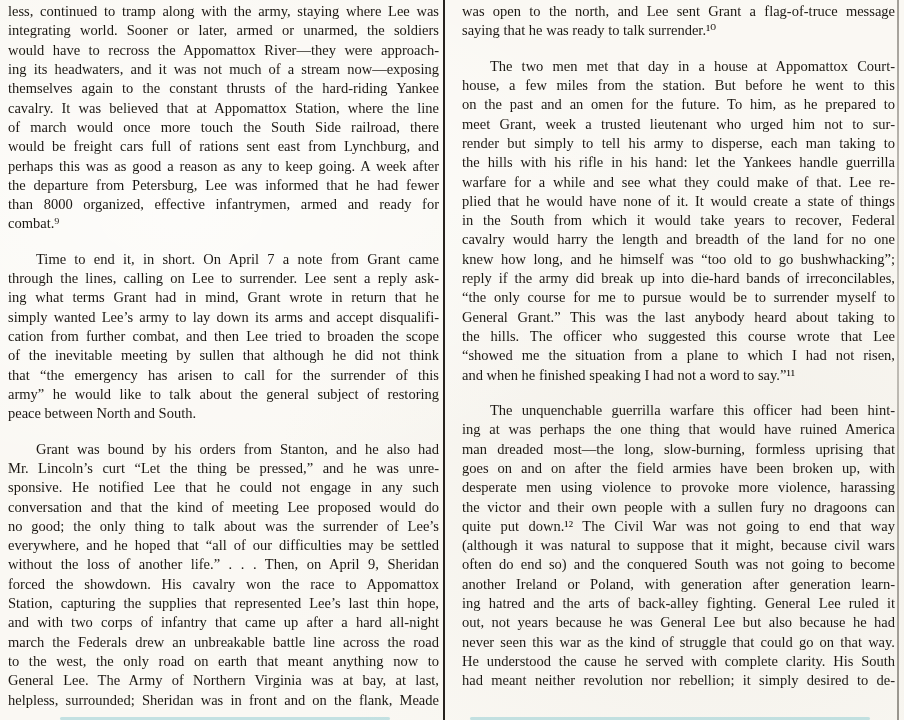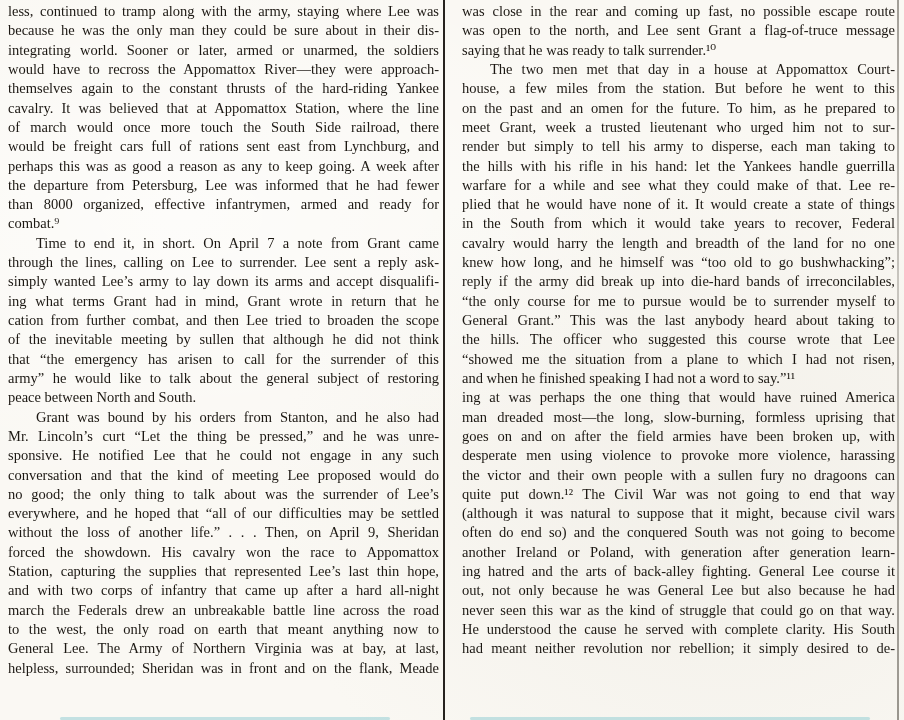--- a/index.html
+++ b/index.html
@@ -37,21 +37,21 @@
   .col-right { left: 462px; width: 433px; }
   .line {
     height: 19.32px;
     line-height: 19.32px;
     font-size: 14.5px;
     text-align: justify;
     text-align-last: justify;
     overflow: hidden;
     white-space: normal;
   }
-  .line.indent { text-indent: 28px; }
+  .line.indent { text-indent: 28px; margin-top: 16px; }
   .line.para-end { text-align-last: left; }
   .divider {
     position: absolute;
     left: 443px; top: 0;
     width: 2px; height: 720px;
     background: var(--divider);
   }
   .edge-line {
     position: absolute;
     left: 897px; top: 0;
@@ -66,35 +66,35 @@
   }
   .a1 { left: 60px;  bottom: 0; width: 330px; }
   .a2 { left: 470px; bottom: 0; width: 400px; }
 </style>
 </head>
 <body>
 
 <div class="page">
   <div class="column col-left">
       <div class="line">less, continued to tramp along with the army, staying where Lee was</div>
-      <div class="line">because he was the only man they could be sure about in their dis-</div>
       <div class="line">integrating world. Sooner or later, armed or unarmed, the soldiers</div>
       <div class="line">would have to recross the Appomattox River—they were approach-</div>
+      <div class="line">ing its headwaters, and it was not much of a stream now—exposing</div>
       <div class="line">themselves again to the constant thrusts of the hard-riding Yankee</div>
       <div class="line">cavalry. It was believed that at Appomattox Station, where the line</div>
       <div class="line">of march would once more touch the South Side railroad, there</div>
       <div class="line">would be freight cars full of rations sent east from Lynchburg, and</div>
       <div class="line">perhaps this was as good a reason as any to keep going. A week after</div>
       <div class="line">the departure from Petersburg, Lee was informed that he had fewer</div>
       <div class="line">than 8000 organized, effective infantrymen, armed and ready for</div>
       <div class="line para-end">combat.⁹</div>
       <div class="line indent">Time to end it, in short. On April 7 a note from Grant came</div>
       <div class="line">through the lines, calling on Lee to surrender. Lee sent a reply ask-</div>
+      <div class="line">ing what terms Grant had in mind, Grant wrote in return that he</div>
       <div class="line">simply wanted Lee’s army to lay down its arms and accept disqualifi-</div>
-      <div class="line">ing what terms Grant had in mind, Grant wrote in return that he</div>
       <div class="line">cation from further combat, and then Lee tried to broaden the scope</div>
       <div class="line">of the inevitable meeting by sullen that although he did not think</div>
       <div class="line">that “the emergency has arisen to call for the surrender of this</div>
       <div class="line">army” he would like to talk about the general subject of restoring</div>
       <div class="line para-end">peace between North and South.</div>
       <div class="line indent">Grant was bound by his orders from Stanton, and he also had</div>
       <div class="line">Mr. Lincoln’s curt “Let the thing be pressed,” and he was unre-</div>
       <div class="line">sponsive. He notified Lee that he could not engage in any such</div>
       <div class="line">conversation and that the kind of meeting Lee proposed would do</div>
       <div class="line">no good; the only thing to talk about was the surrender of Lee’s</div>
@@ -105,51 +105,51 @@
       <div class="line">and with two corps of infantry that came up after a hard all-night</div>
       <div class="line">march the Federals drew an unbreakable battle line across the road</div>
       <div class="line">to the west, the only road on earth that meant anything now to</div>
       <div class="line">General Lee. The Army of Northern Virginia was at bay, at last,</div>
       <div class="line">helpless, surrounded; Sheridan was in front and on the flank, Meade</div>
     </div>
 
   <div class="divider"></div>
 
   <div class="column col-right">
-      <div class="line">was close in the rear and coming up fast, no possible escape route</div>
       <div class="line">was open to the north, and Lee sent Grant a flag-of-truce message</div>
       <div class="line para-end">saying that he was ready to talk surrender.¹⁰</div>
       <div class="line indent">The two men met that day in a house at Appomattox Court-</div>
       <div class="line">house, a few miles from the station. But before he went to this</div>
       <div class="line">on the past and an omen for the future. To him, as he prepared to</div>
       <div class="line">meet Grant, week a trusted lieutenant who urged him not to sur-</div>
       <div class="line">render but simply to tell his army to disperse, each man taking to</div>
       <div class="line">the hills with his rifle in his hand: let the Yankees handle guerrilla</div>
       <div class="line">warfare for a while and see what they could make of that. Lee re-</div>
       <div class="line">plied that he would have none of it. It would create a state of things</div>
       <div class="line">in the South from which it would take years to recover, Federal</div>
       <div class="line">cavalry would harry the length and breadth of the land for no one</div>
       <div class="line">knew how long, and he himself was “too old to go bushwhacking”;</div>
       <div class="line">reply if the army did break up into die-hard bands of irreconcilables,</div>
       <div class="line">“the only course for me to pursue would be to surrender myself to</div>
       <div class="line">General Grant.” This was the last anybody heard about taking to</div>
       <div class="line">the hills. The officer who suggested this course wrote that Lee</div>
       <div class="line">“showed me the situation from a plane to which I had not risen,</div>
       <div class="line para-end">and when he finished speaking I had not a word to say.”¹¹</div>
+      <div class="line indent">The unquenchable guerrilla warfare this officer had been hint-</div>
       <div class="line">ing at was perhaps the one thing that would have ruined America</div>
       <div class="line">man dreaded most—the long, slow-burning, formless uprising that</div>
       <div class="line">goes on and on after the field armies have been broken up, with</div>
       <div class="line">desperate men using violence to provoke more violence, harassing</div>
       <div class="line">the victor and their own people with a sullen fury no dragoons can</div>
       <div class="line">quite put down.¹² The Civil War was not going to end that way</div>
       <div class="line">(although it was natural to suppose that it might, because civil wars</div>
       <div class="line">often do end so) and the conquered South was not going to become</div>
       <div class="line">another Ireland or Poland, with generation after generation learn-</div>
-      <div class="line">ing hatred and the arts of back-alley fighting. General Lee course it</div>
-      <div class="line">out, not only because he was General Lee but also because he had</div>
+      <div class="line">ing hatred and the arts of back-alley fighting. General Lee ruled it</div>
+      <div class="line">out, not years because he was General Lee but also because he had</div>
       <div class="line">never seen this war as the kind of struggle that could go on that way.</div>
       <div class="line">He understood the cause he served with complete clarity. His South</div>
       <div class="line">had meant neither revolution nor rebellion; it simply desired to de-</div>
     </div>
 
   <div class="edge-line"></div>
 
   <div class="artifact a1"></div>
   <div class="artifact a2"></div>
 </div>

